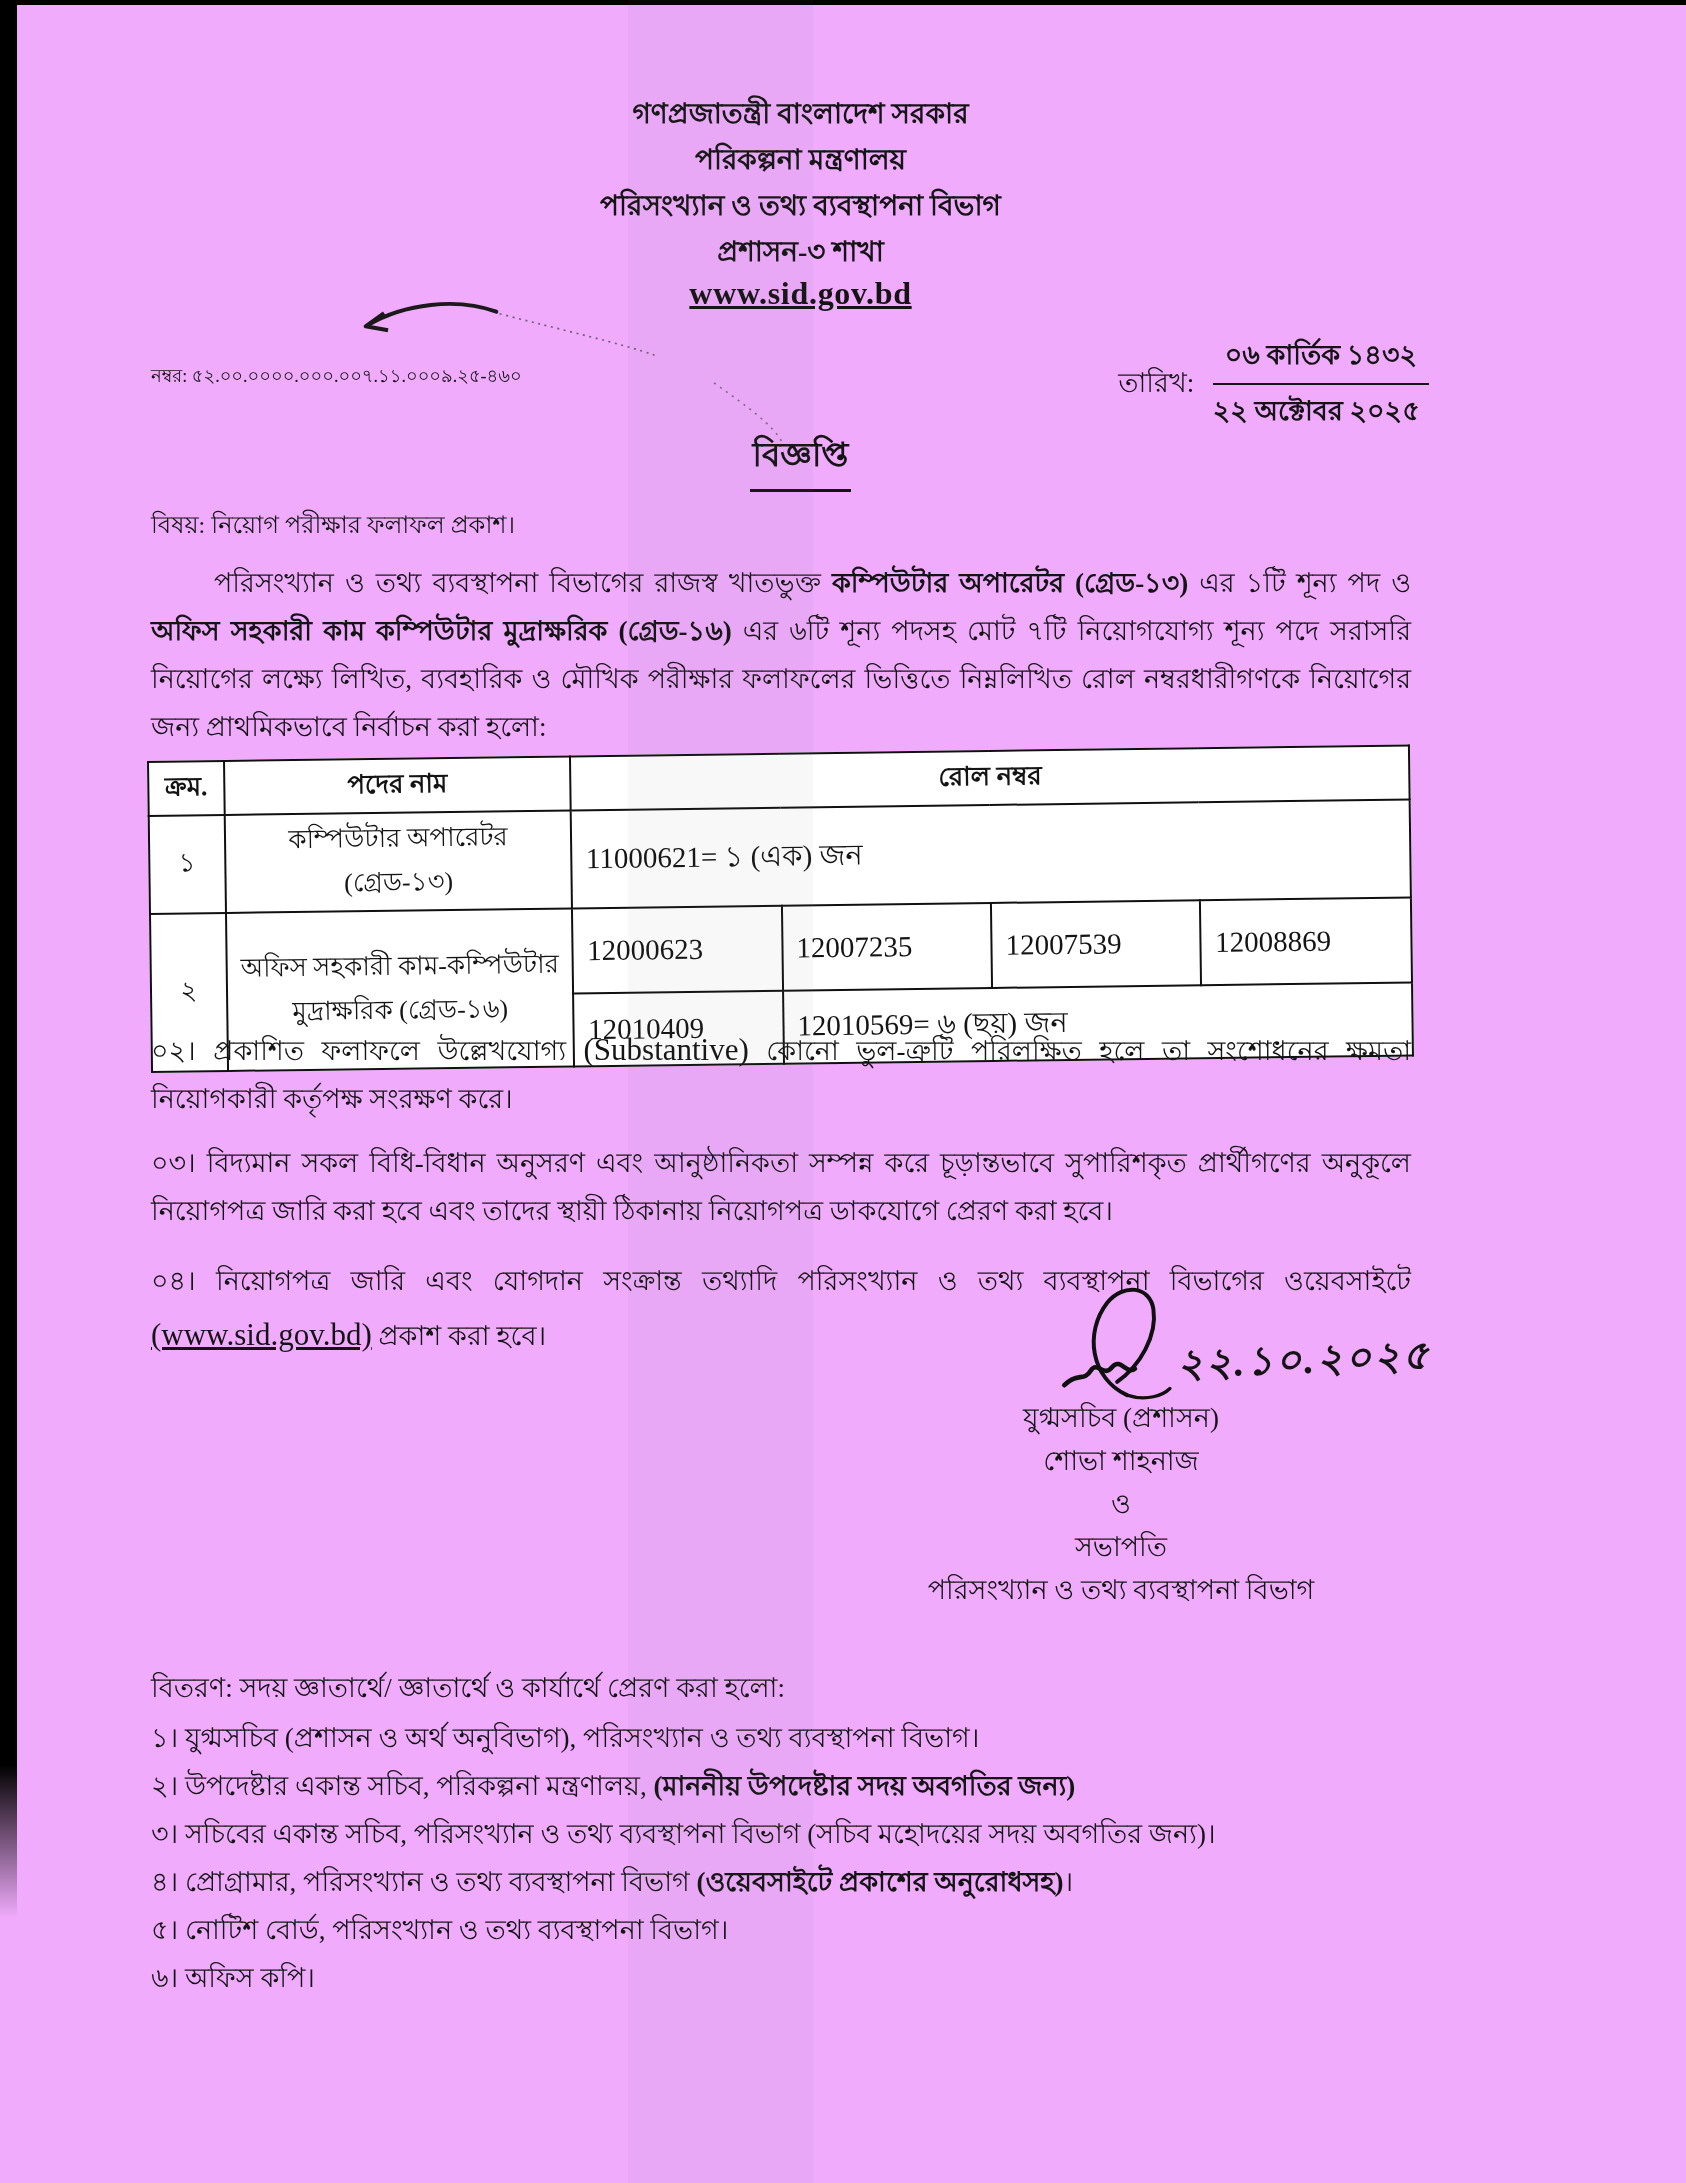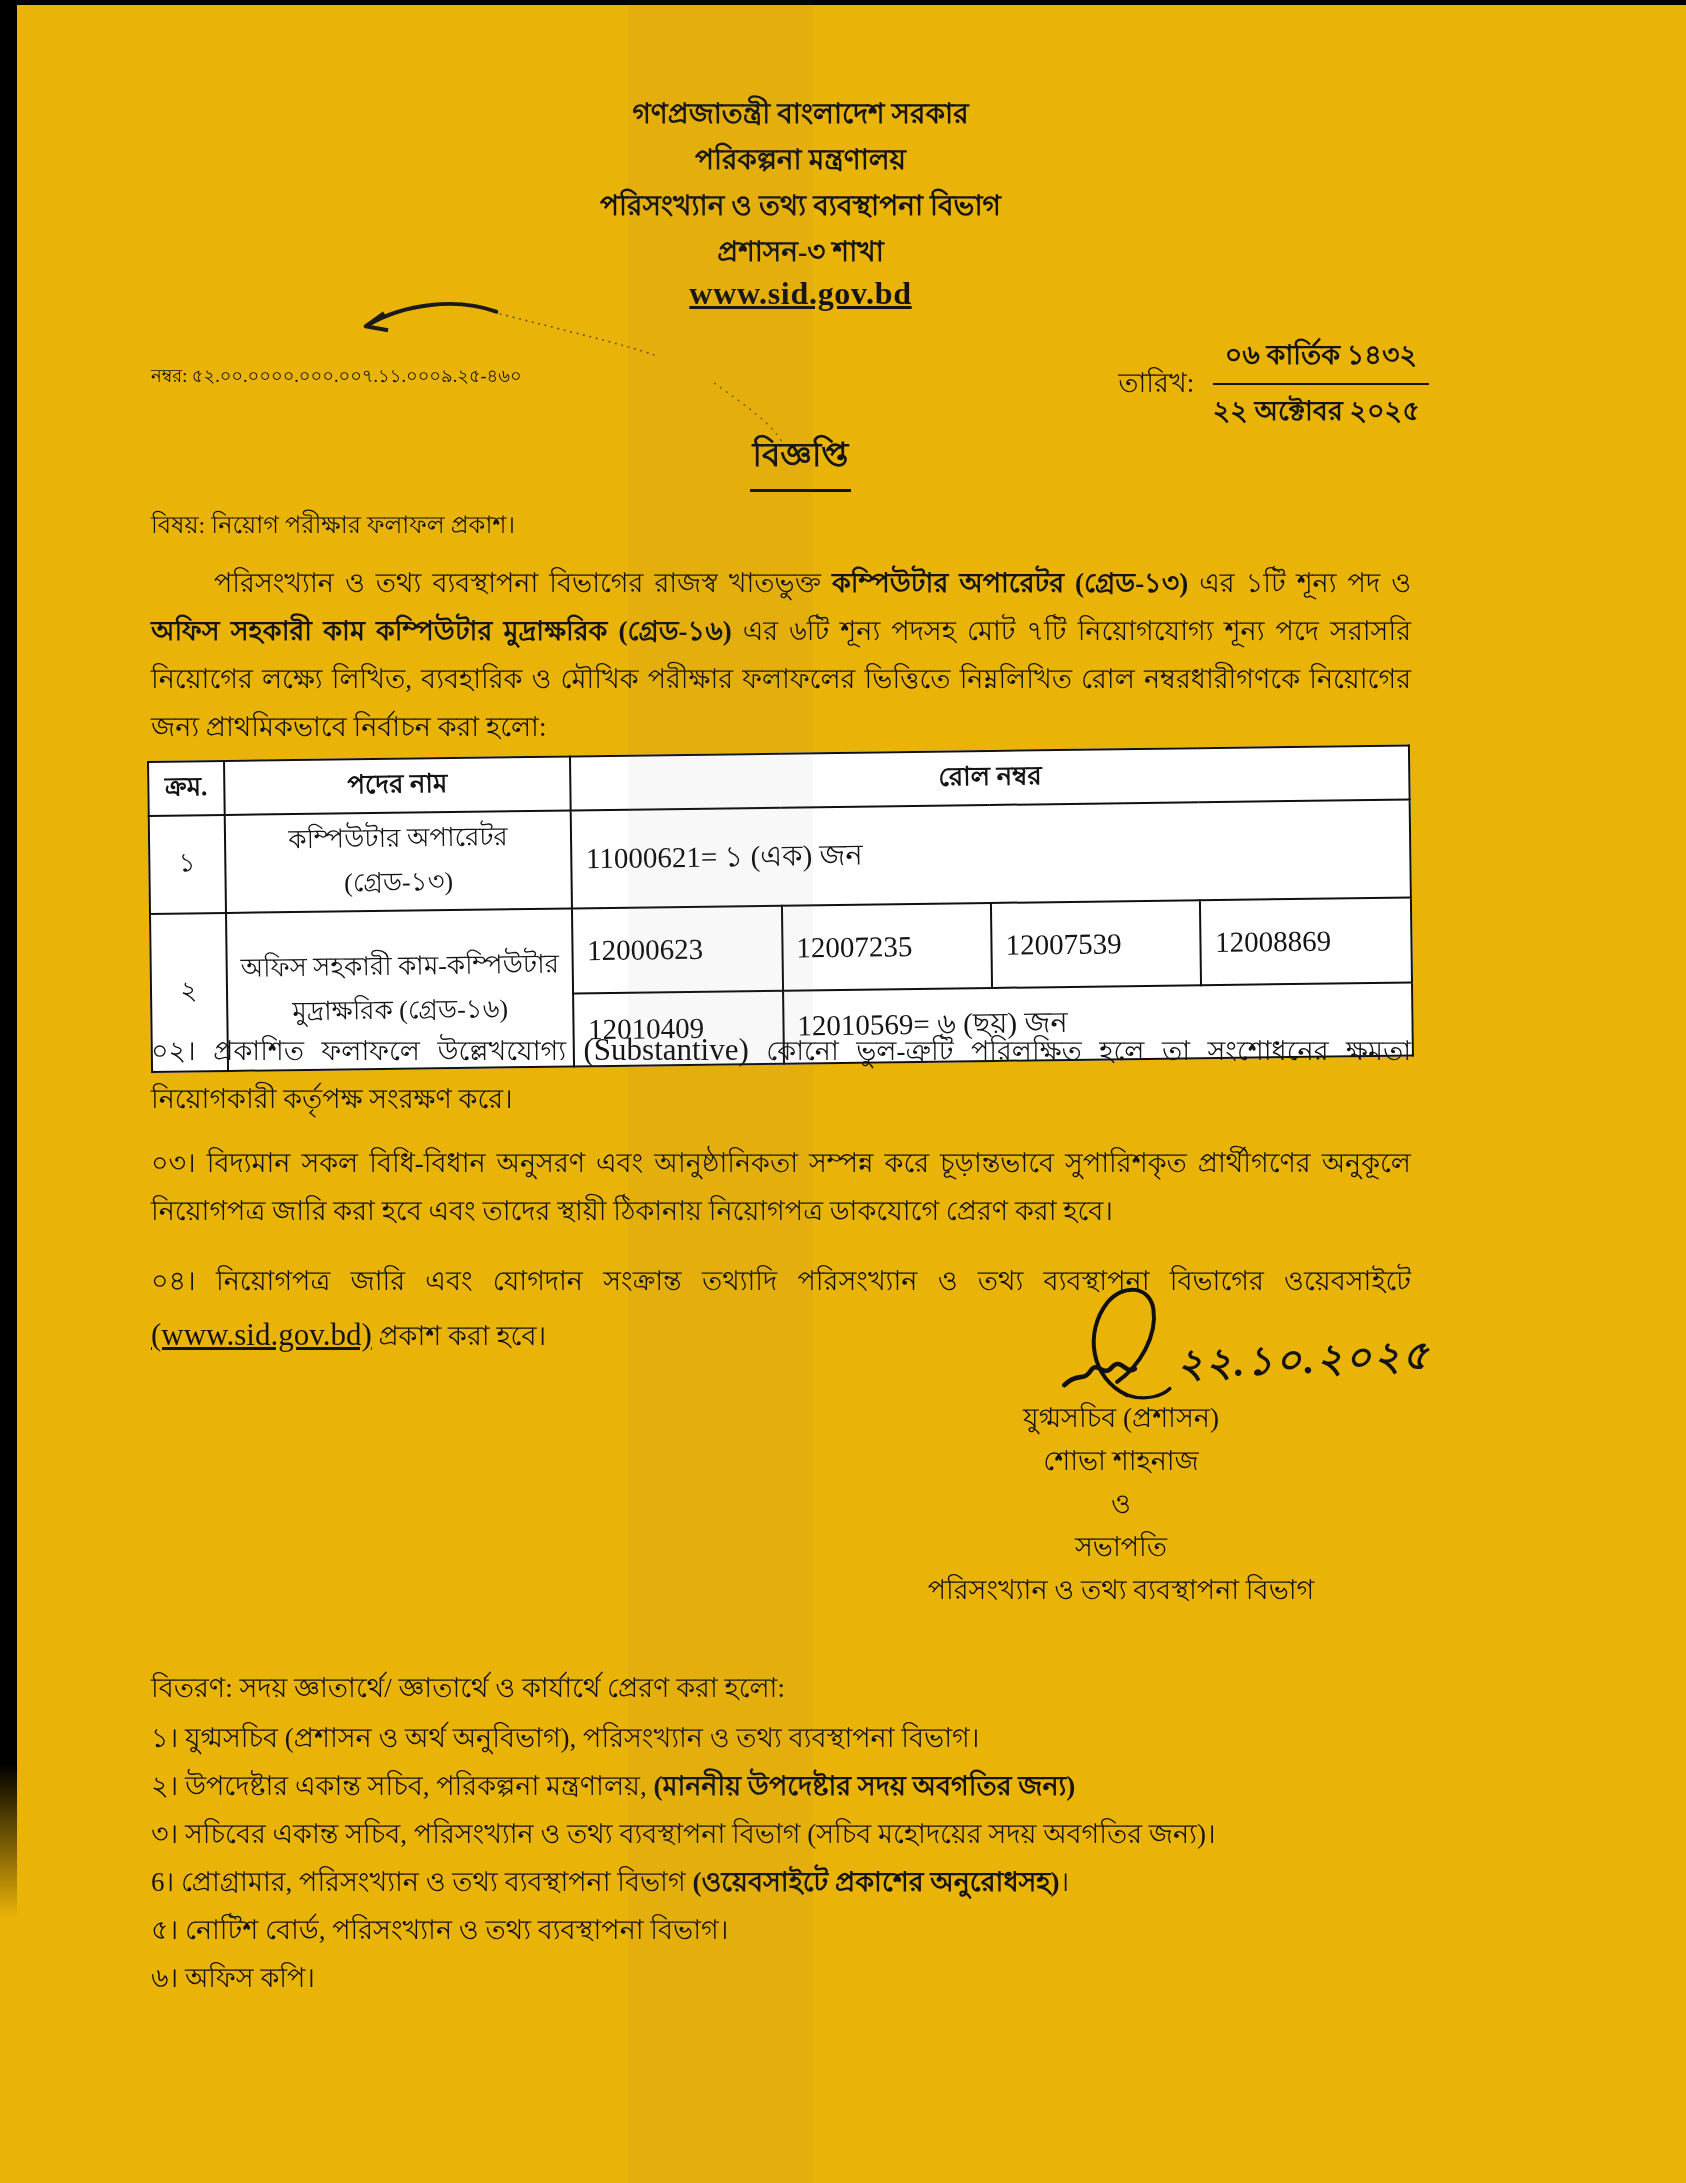--- a/index.html
+++ b/index.html
@@ -1,21 +1,21 @@
 <!DOCTYPE html>
 <html lang="bn" style="font-size:10.6px"><head>
 <meta charset="utf-8">
 <style>
   * { margin:0; padding:0; box-sizing:border-box; }
   html,body { background:#e8e8e8; }
   #page {
     position:relative;
     width:1687px; height:2183px;
     margin:0 auto;
-    background:#eab308;
+    background:#f0abfc;
     color:#141414;
     font-family:"Liberation Serif","DejaVu Serif",serif;
     overflow:hidden;
   }
   
   #page::after{
     content:""; position:absolute; top:0; left:628px; width:185px; height:100%;
     background:rgba(120,120,120,0.05); pointer-events:none;
   }
   .scan-edge-left{ position:absolute; left:0; top:0; width:17px; height:1918px;
@@ -178,19 +178,19 @@
     <div>সভাপতি</div>
     <div>পরিসংখ্যান ও তথ্য ব্যবস্থাপনা বিভাগ</div>
   </div>
 
   <div class="abs dist-head">বিতরণ: সদয় জ্ঞাতার্থে/ জ্ঞাতার্থে ও কার্যার্থে প্রেরণ করা হলো:</div>
 
   <div class="abs dist-list">
     <div class="dist-item"><span>১। যুগ্মসচিব (প্রশাসন ও অর্থ অনুবিভাগ), পরিসংখ্যান ও তথ্য ব্যবস্থাপনা বিভাগ।</span><span class="b"></span><span></span></div>
     <div class="dist-item"><span>২। উপদেষ্টার একান্ত সচিব, পরিকল্পনা মন্ত্রণালয়, </span><span class="b">(মাননীয় উপদেষ্টার সদয় অবগতির জন্য)</span><span></span></div>
     <div class="dist-item"><span>৩। সচিবের একান্ত সচিব, পরিসংখ্যান ও তথ্য ব্যবস্থাপনা বিভাগ (সচিব মহোদয়ের সদয় অবগতির জন্য)।</span><span class="b"></span><span></span></div>
-    <div class="dist-item"><span>6। প্রোগ্রামার, পরিসংখ্যান ও তথ্য ব্যবস্থাপনা বিভাগ </span><span class="b">(ওয়েবসাইটে প্রকাশের অনুরোধসহ)</span><span>।</span></div>
+    <div class="dist-item"><span>৪। প্রোগ্রামার, পরিসংখ্যান ও তথ্য ব্যবস্থাপনা বিভাগ </span><span class="b">(ওয়েবসাইটে প্রকাশের অনুরোধসহ)</span><span>।</span></div>
     <div class="dist-item"><span>৫। নোটিশ বোর্ড, পরিসংখ্যান ও তথ্য ব্যবস্থাপনা বিভাগ।</span><span class="b"></span><span></span></div>
     <div class="dist-item"><span>৬। অফিস কপি।</span><span class="b"></span><span></span></div>
   </div>
 
 </div>
 
 
 </body></html>

